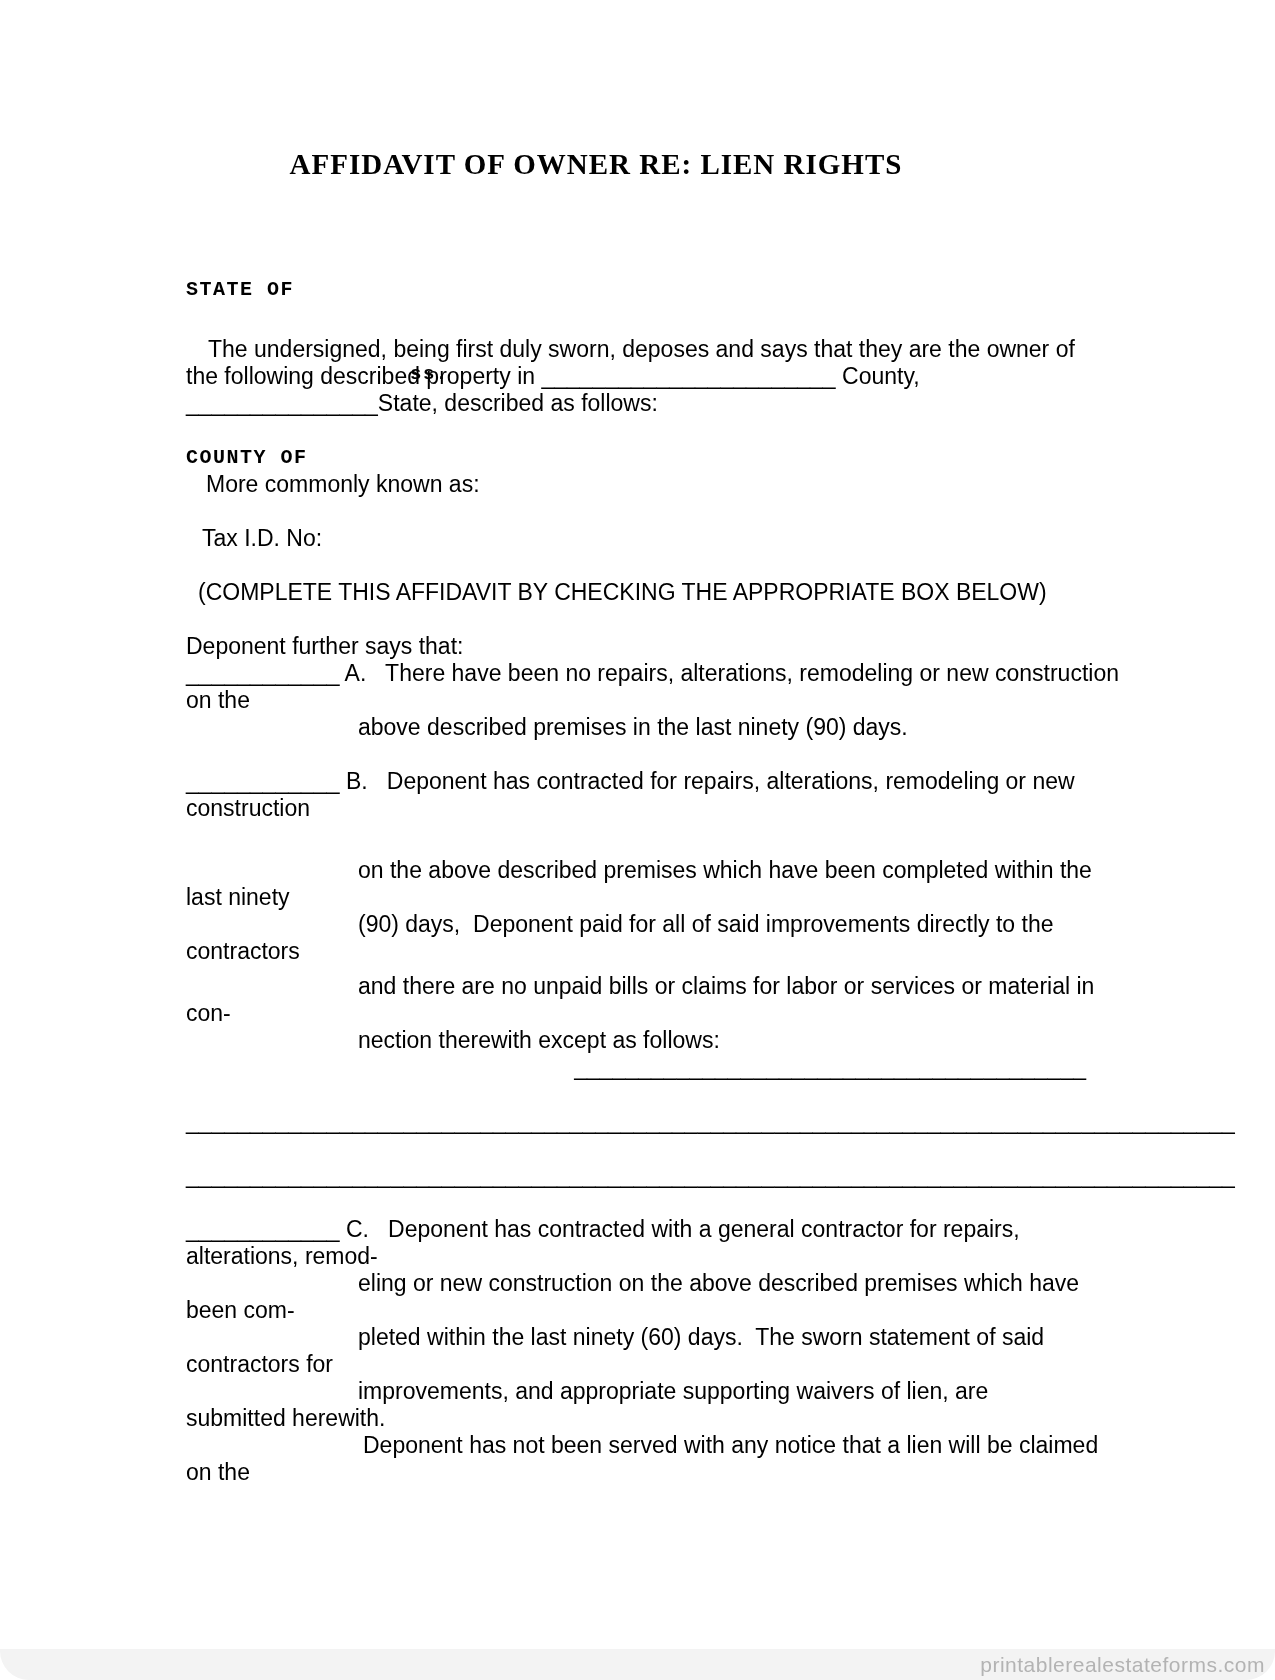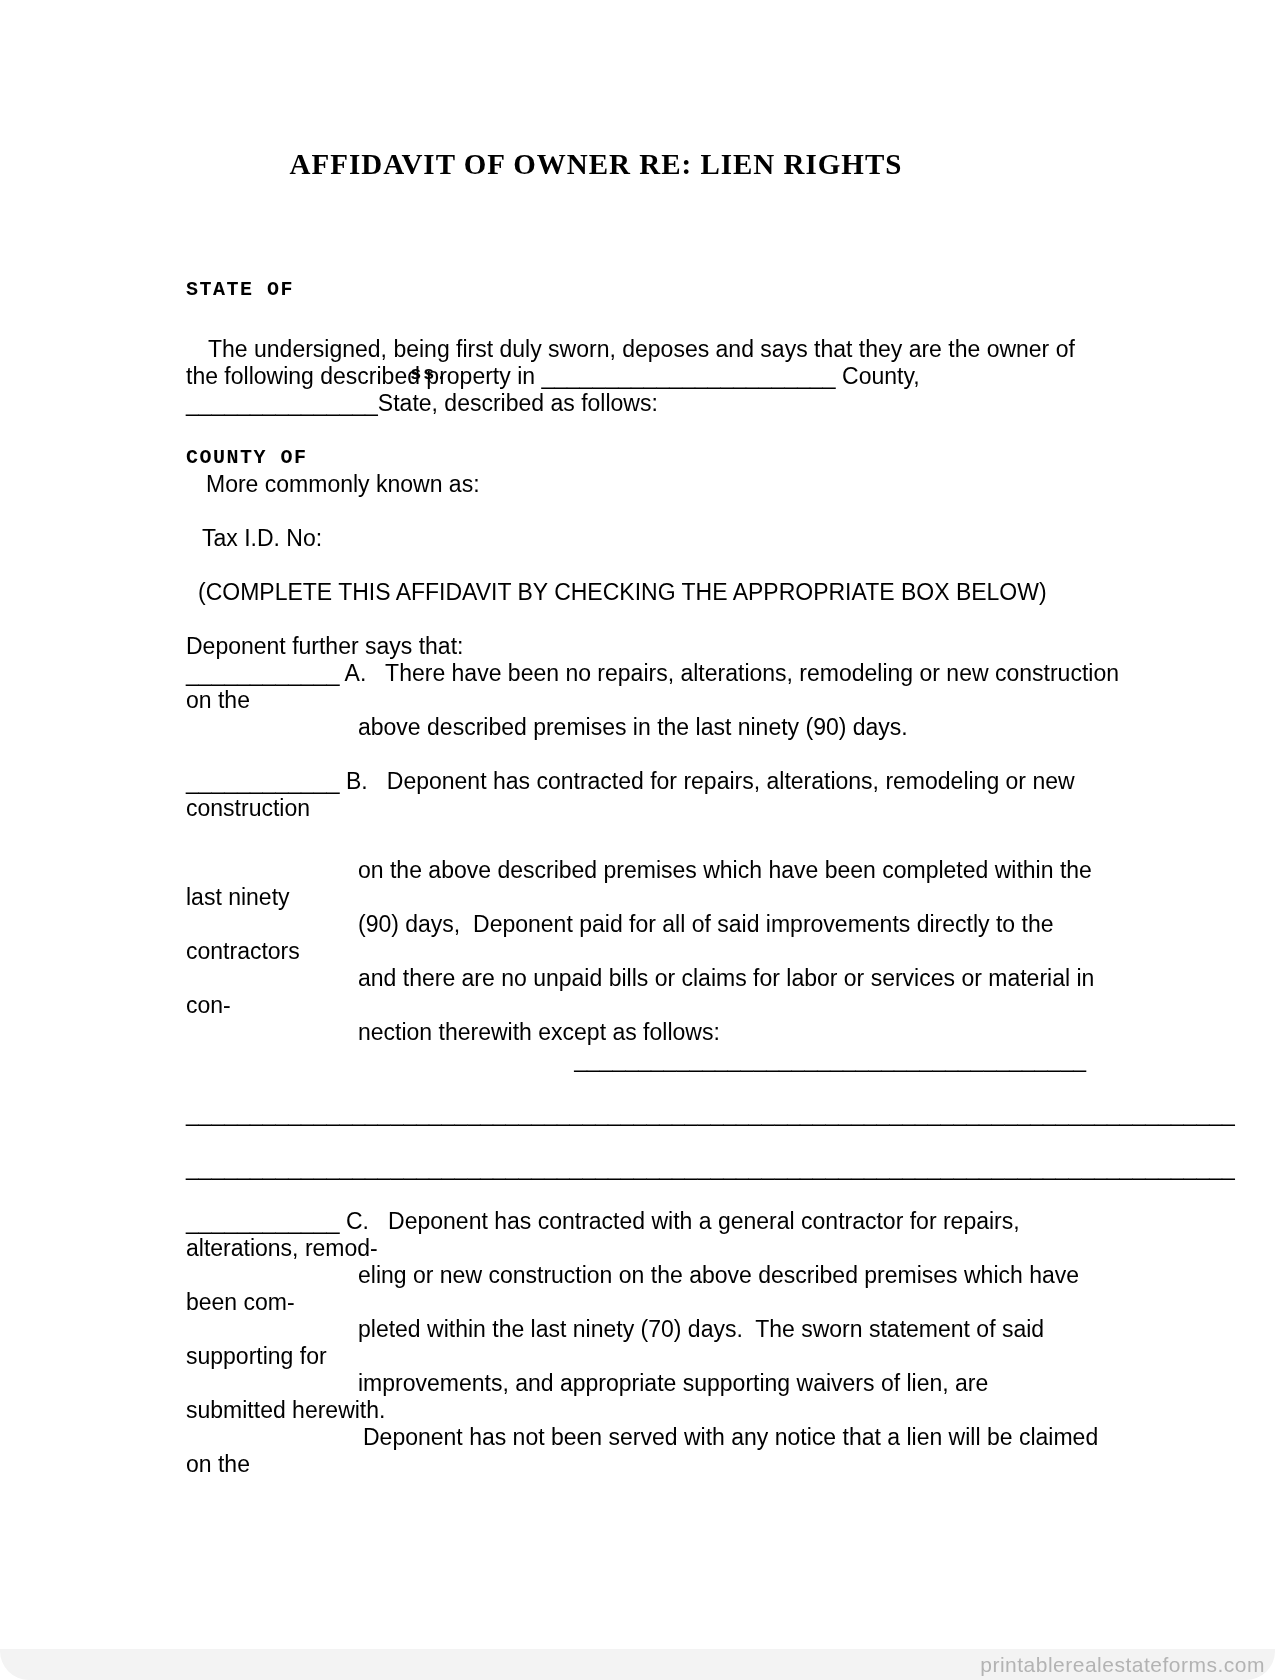--- a/index.html
+++ b/index.html
@@ -106,35 +106,35 @@
       <div class="line">____________ A.   There have been no repairs, alterations, remodeling or new construction</div>
       <div class="line">on the</div>
       <div class="line" style="padding-left: 172px;">above described premises in the last ninety (90) days.</div>
       <div class="line">&nbsp;</div>
       <div class="line">____________ B.   Deponent has contracted for repairs, alterations, remodeling or new</div>
       <div class="line">construction</div>
       <div class="line" style="padding-left: 172px; margin-top: 35px;">on the above described premises which have been completed within the</div>
       <div class="line">last ninety</div>
       <div class="line" style="padding-left: 172px;">(90) days,  Deponent paid for all of said improvements directly to the</div>
       <div class="line">contractors</div>
-      <div class="line" style="padding-left: 172px;">and there are no unpaid bills or claims for labor or services or material in</div>
+      <div class="line" style="padding-left: 172px; margin-top: 8px;">and there are no unpaid bills or claims for labor or services or material in</div>
       <div class="line">con-</div>
       <div class="line" style="padding-left: 172px;">nection therewith except as follows:</div>
       <div class="line" style="margin-top: 0; text-align: right;">________________________________________</div>
       <div class="line">&nbsp;</div>
       <div class="line">__________________________________________________________________________________</div>
       <div class="line">&nbsp;</div>
       <div class="line">__________________________________________________________________________________</div>
       <div class="line">&nbsp;</div>
       <div class="line">____________ C.   Deponent has contracted with a general contractor for repairs,</div>
       <div class="line">alterations, remod-</div>
       <div class="line" style="padding-left: 172px;">eling or new construction on the above described premises which have</div>
       <div class="line">been com-</div>
-      <div class="line" style="padding-left: 172px;">pleted within the last ninety (70) days.  The sworn statement of said</div>
-      <div class="line">supporting for</div>
+      <div class="line" style="padding-left: 172px;">pleted within the last ninety (60) days.  The sworn statement of said</div>
+      <div class="line">contractors for</div>
       <div class="line" style="padding-left: 172px;">improvements, and appropriate supporting waivers of lien, are</div>
       <div class="line">submitted herewith.</div>
       <div class="line" style="padding-left: 177px;">Deponent has not been served with any notice that a lien will be claimed</div>
       <div class="line">on the</div>
     </div>
 
   <div class="footer-bar">
     <span class="site">printablerealestateforms.com</span>
   </div>
 

